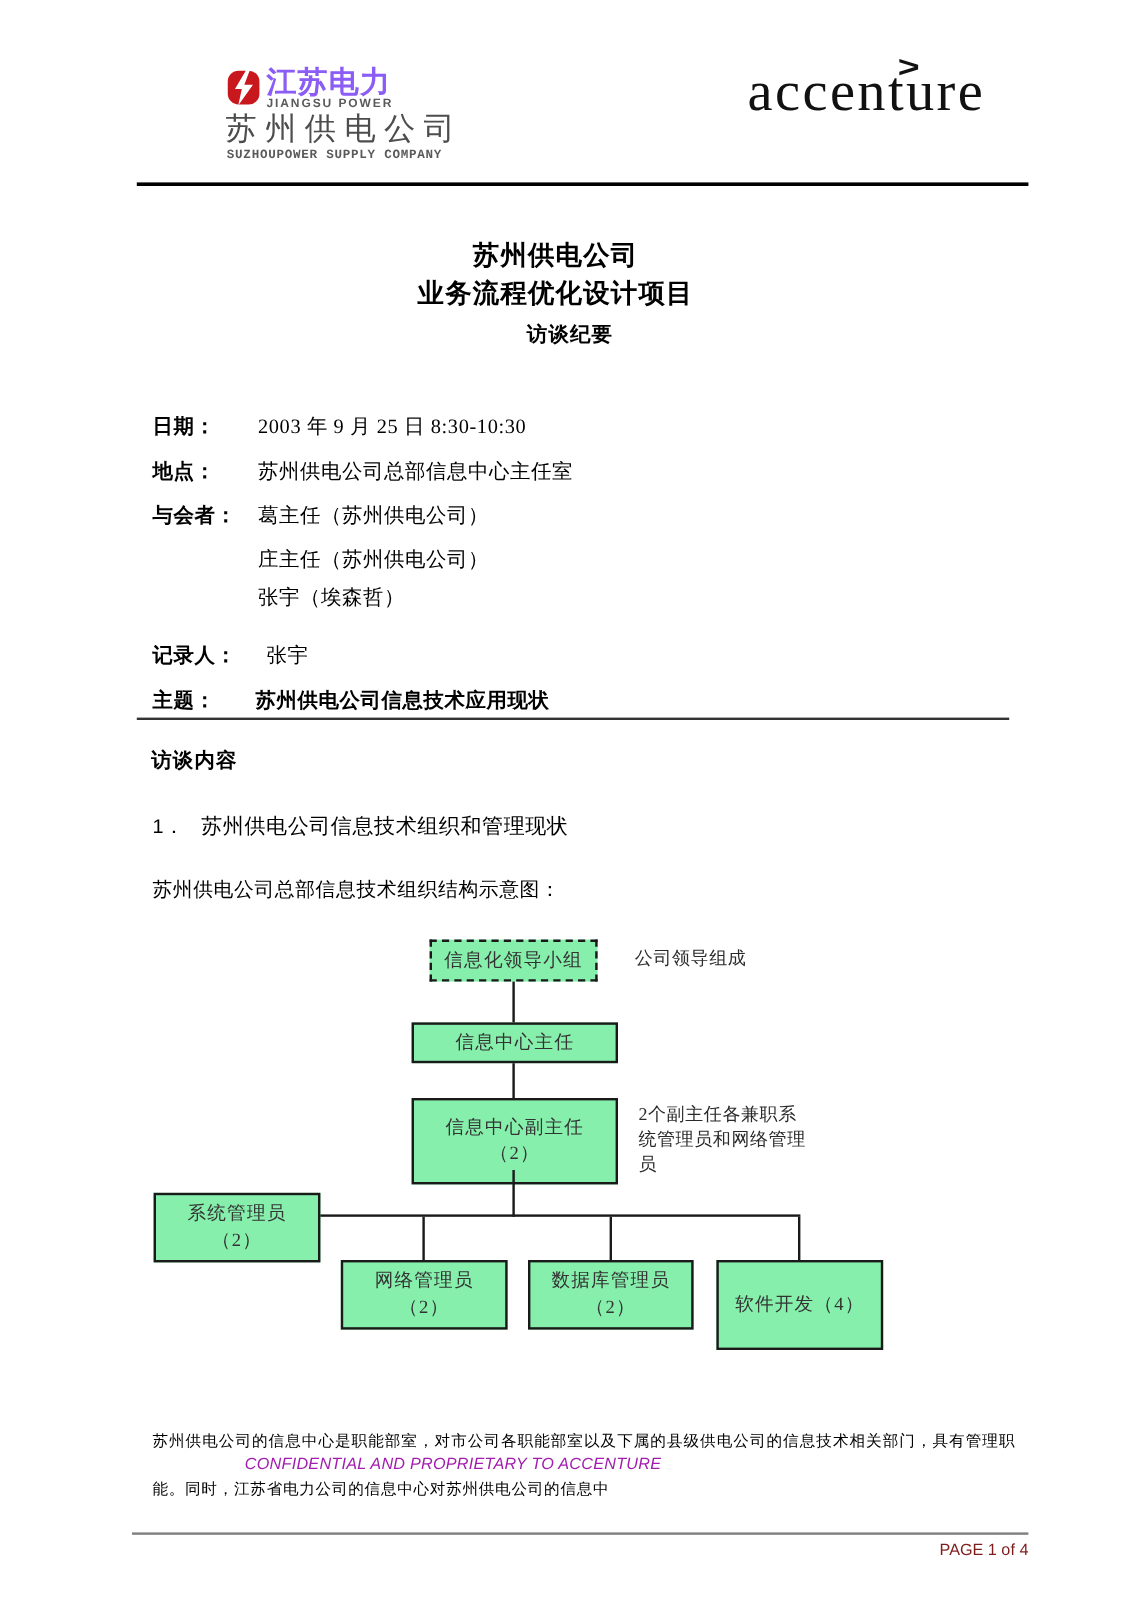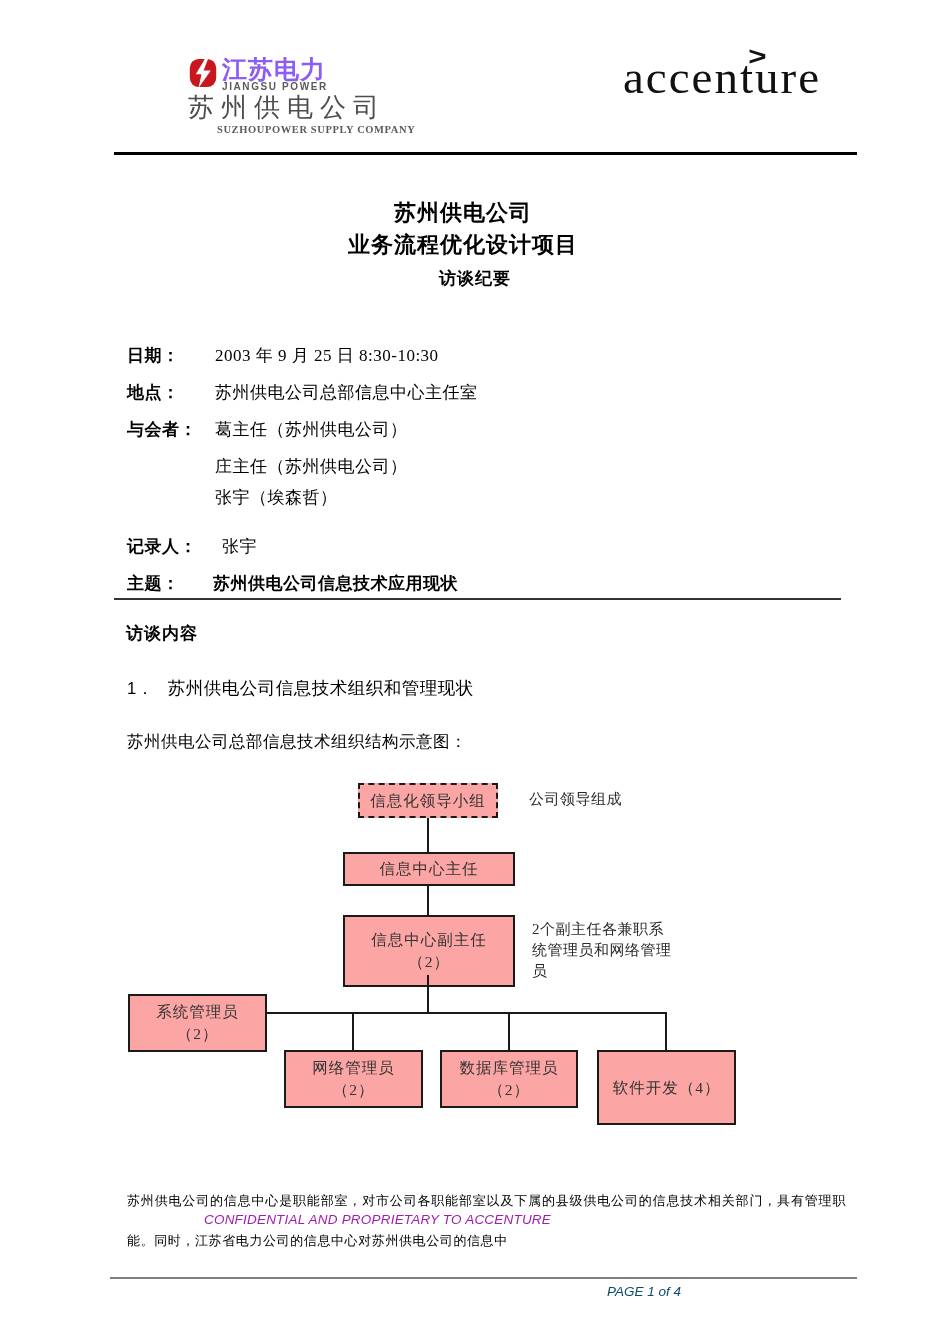--- a/index.html
+++ b/index.html
@@ -11,21 +11,21 @@
   .jp-logo{left:188px;top:58px;width:260px;}
   .jp-row{position:absolute;left:0;top:0;display:flex;align-items:flex-start;}
   .jp-icon{width:30px;height:30px;margin-right:4px;}
   .jp-cn{font-size:25px;font-weight:bold;color:#8b5cf6;line-height:22px;letter-spacing:1px;
          font-family:"Liberation Sans",sans-serif;}
   .jp-en{font-size:10px;font-weight:bold;color:#5a5a5a;letter-spacing:1.6px;
          font-family:"Liberation Sans",sans-serif;margin-top:1px;}
   .sz-cn{position:absolute;left:0;top:32px;font-size:26px;color:#4d4d4d;letter-spacing:7px;
          font-weight:500;white-space:nowrap;}
   .sz-en{position:absolute;left:1px;top:66px;font-size:10.5px;font-weight:bold;color:#5a5a5a;
-         letter-spacing:0.6px;font-family:Liberation Serif, serif;white-space:nowrap;margin-left:28px;}
+         letter-spacing:0.6px;font-family:Liberation Mono, monospace;white-space:nowrap;}
 
   .acc-logo{left:623px;top:50px;width:226px;height:52px;}
   .acc-text{position:absolute;left:0;top:4px;font-family:"Liberation Serif",serif;
             font-size:47px;line-height:1;color:#111;letter-spacing:2px;}
   .acc-caret{position:absolute;left:127px;top:-8px;font-size:25px;font-weight:bold;color:#111;
              font-family:"Liberation Sans",sans-serif;transform:scaleX(1.25);}
 
   .header-rule{left:114px;top:152px;width:743px;height:3px;background:#000;}
 
   
@@ -42,35 +42,35 @@
   .subject-underline{left:114px;top:598px;width:727px;height:2px;background:#333;}
 
   .section-head{left:126px;top:622px;font-size:17px;font-weight:bold;letter-spacing:1px;}
   .item1{left:127px;top:676px;font-size:17.5px;letter-spacing:0.5px;}
   .item1 .num{font-family:"Liberation Sans",sans-serif;font-size:16.5px;margin-right:14px;}
   .chart-intro{left:127px;top:731px;font-size:16.5px;letter-spacing:0.5px;}
 
   
   .node{position:absolute;border:2px solid #1a1a1a;color:#333;font-size:15.5px;
         display:flex;flex-direction:column;align-items:center;justify-content:center;
-        text-align:center;line-height:22px;letter-spacing:1px;background:#fca5a5;box-sizing:border-box;}
+        text-align:center;line-height:22px;letter-spacing:1px;background:#86efac;box-sizing:border-box;}
   .node.dashed{border:2px dashed #1a1a1a;}
   .conn{position:absolute;background:#1a1a1a;}
   .note{position:absolute;color:#2a2a2a;font-size:15px;line-height:21px;letter-spacing:0.5px;}
 
   
   .body-par{left:127px;top:1181px;width:719px;font-size:13px;line-height:39.5px;
             letter-spacing:0.6px;text-align:justify;}
 
   
   .footer-rule{left:110px;top:1277px;width:747px;height:2px;background:#7f7f7f;}
   .footer-left{left:204px;top:1212px;font-size:13.5px;font-style:italic;color:#a21caf;
                font-family:"Liberation Sans",sans-serif;letter-spacing:0.2px;}
-  .footer-right{left:607px;top:1284px;width:250px;text-align:left;font-size:13.5px;color:#0c4a6e;
-                font-family:"Liberation Sans",sans-serif;font-style:italic;}
+  .footer-right{left:607px;top:1284px;width:250px;text-align:right;font-size:13.5px;color:#7f1d1d;
+                font-family:"Liberation Sans",sans-serif;}
 </style>
 </head>
 <body>
 
 <div class="page">
 
   <div class="abs jp-logo">
     <div class="jp-row">
       <svg class="jp-icon" viewBox="0 0 100 100">
         <rect x="6" y="3" width="88" height="94" rx="30" fill="#c8171d"></rect>

